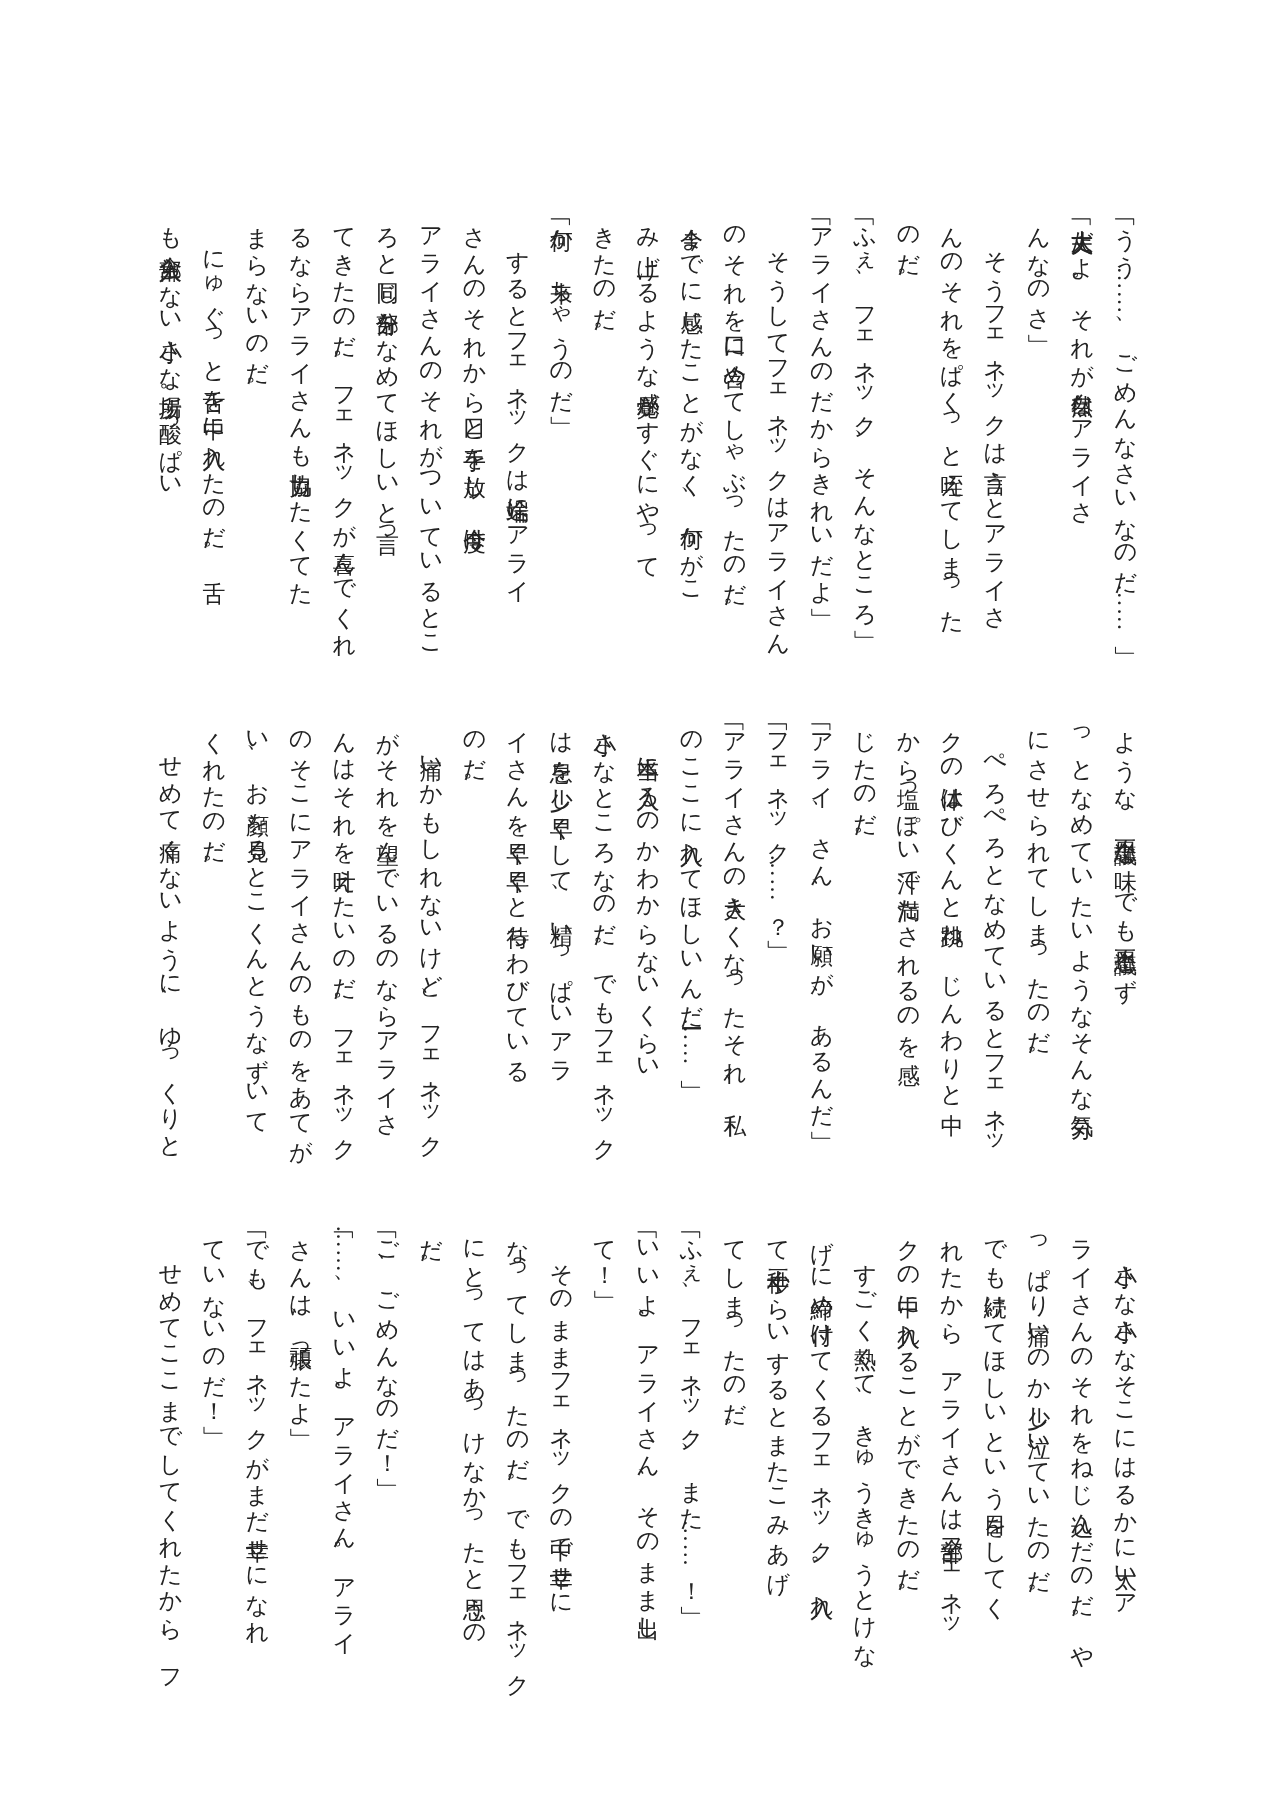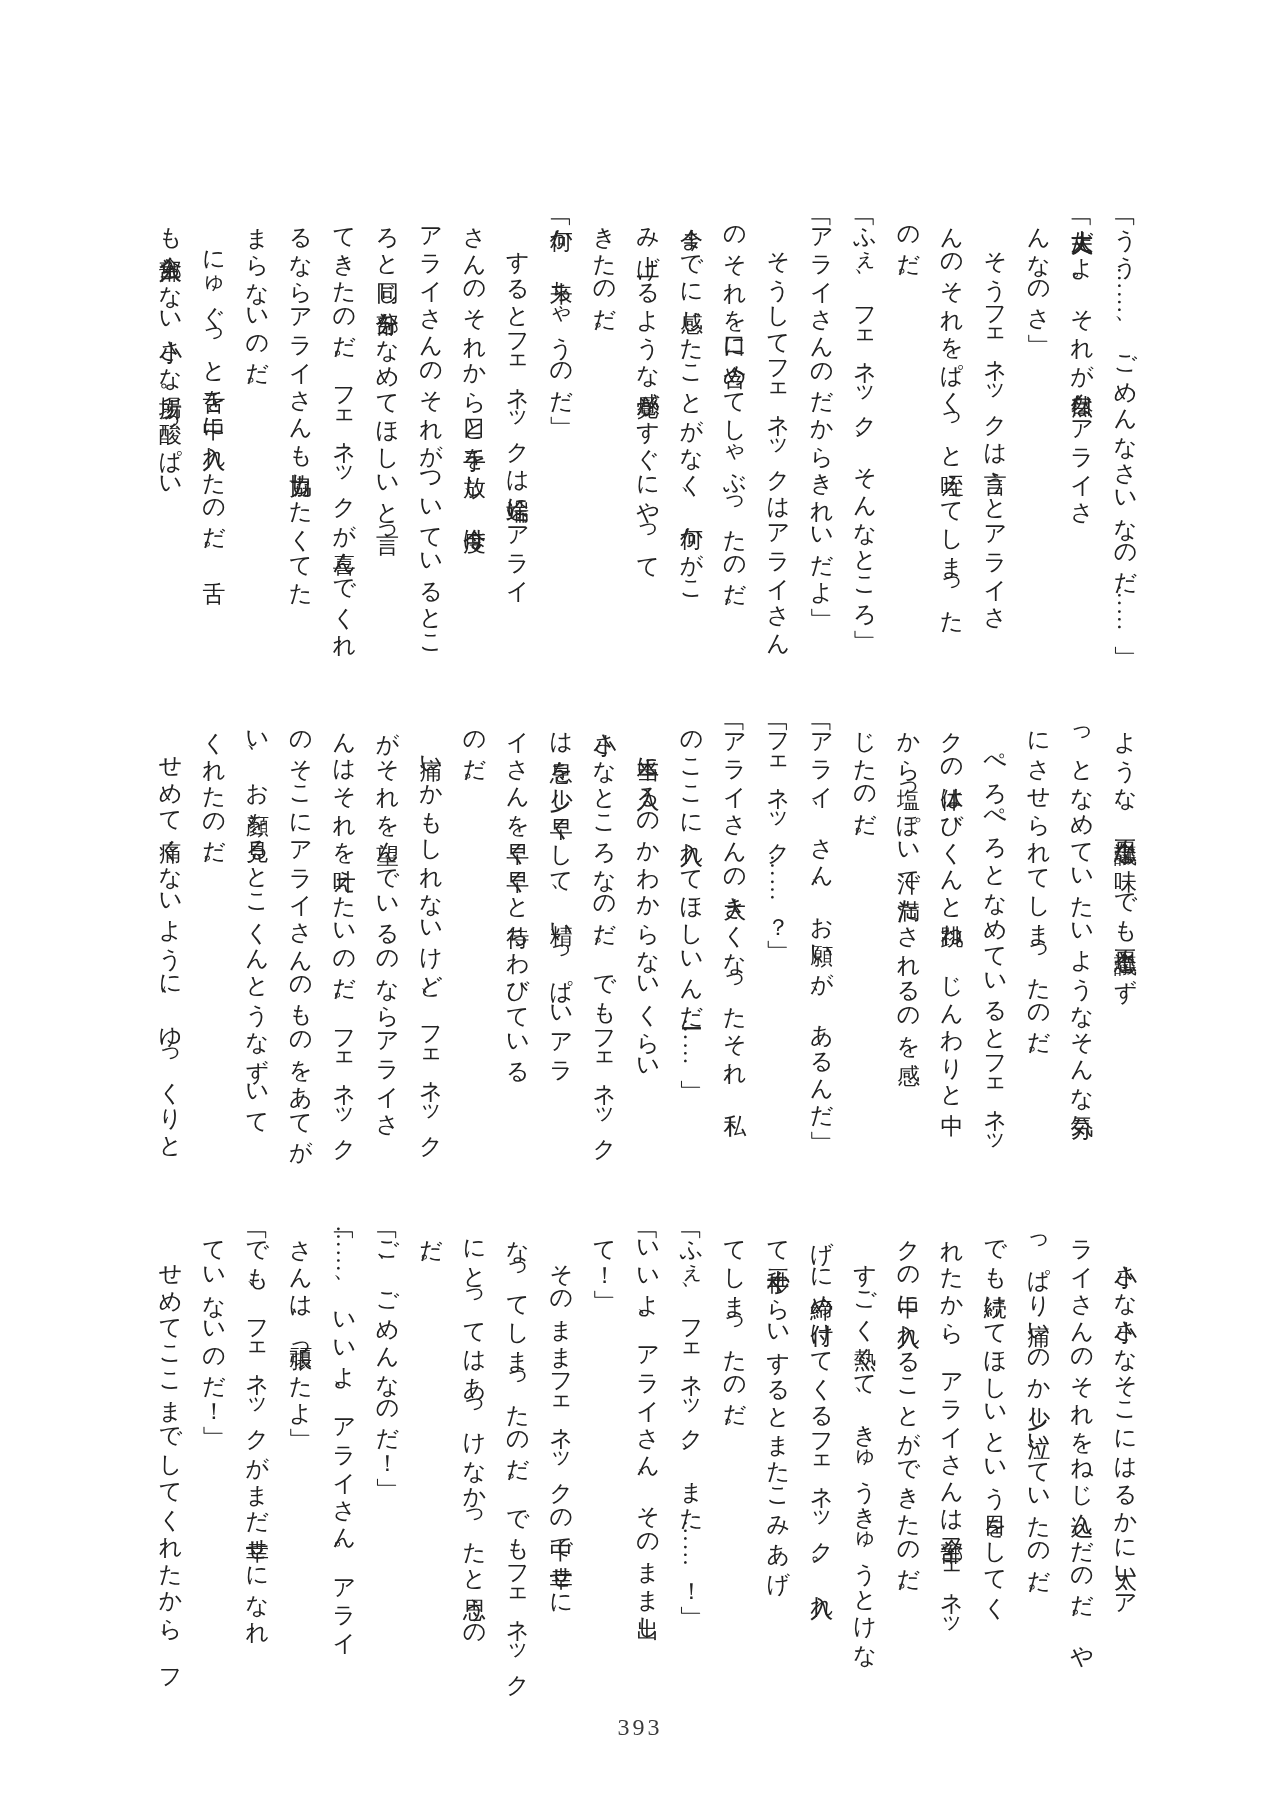--- a/index.html
+++ b/index.html
@@ -124,15 +124,14 @@
       <div class="col">にとってはあっけなかったと思うの</div>
       <div class="col">だ。</div>
       <div class="col">「ご、ごめんなのだ！」</div>
       <div class="col">「……、いいよ、アライさん。アライ</div>
       <div class="col">さんは、頑張ったよ」</div>
       <div class="col">「でも、フェネックがまだ幸せになれ</div>
       <div class="col">ていないのだ！」</div>
       <div class="col">　せめてここまでしてくれたから、フ</div>
     </div>
 
-  <div class="page-number">393</div>
 
 </div>
 
 </body></html>

